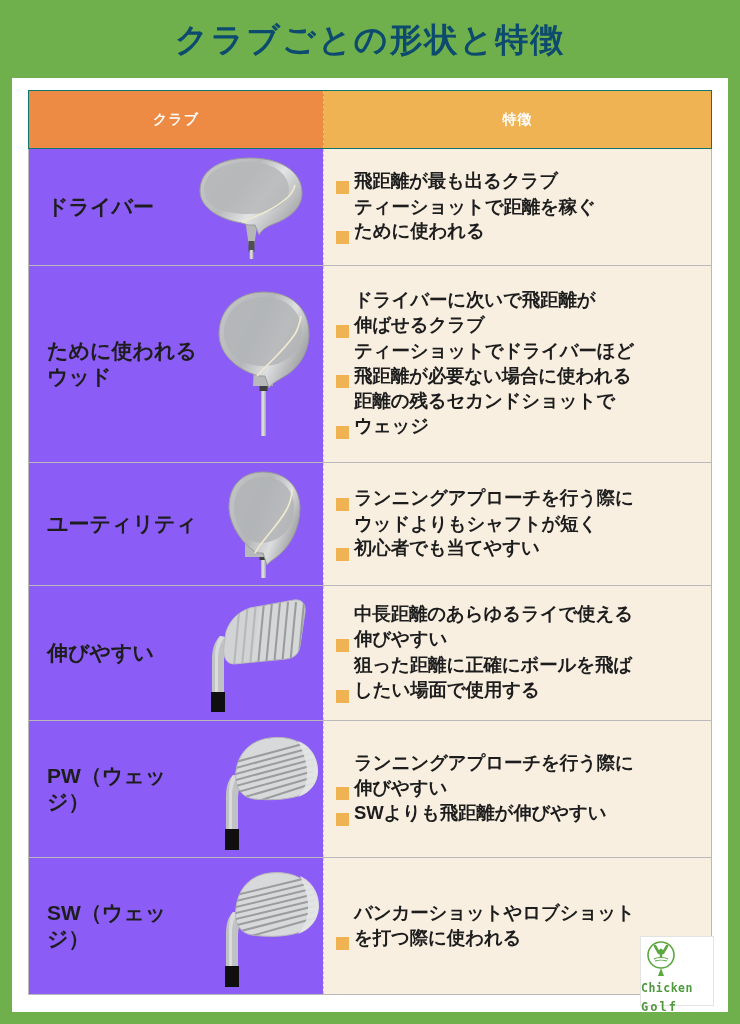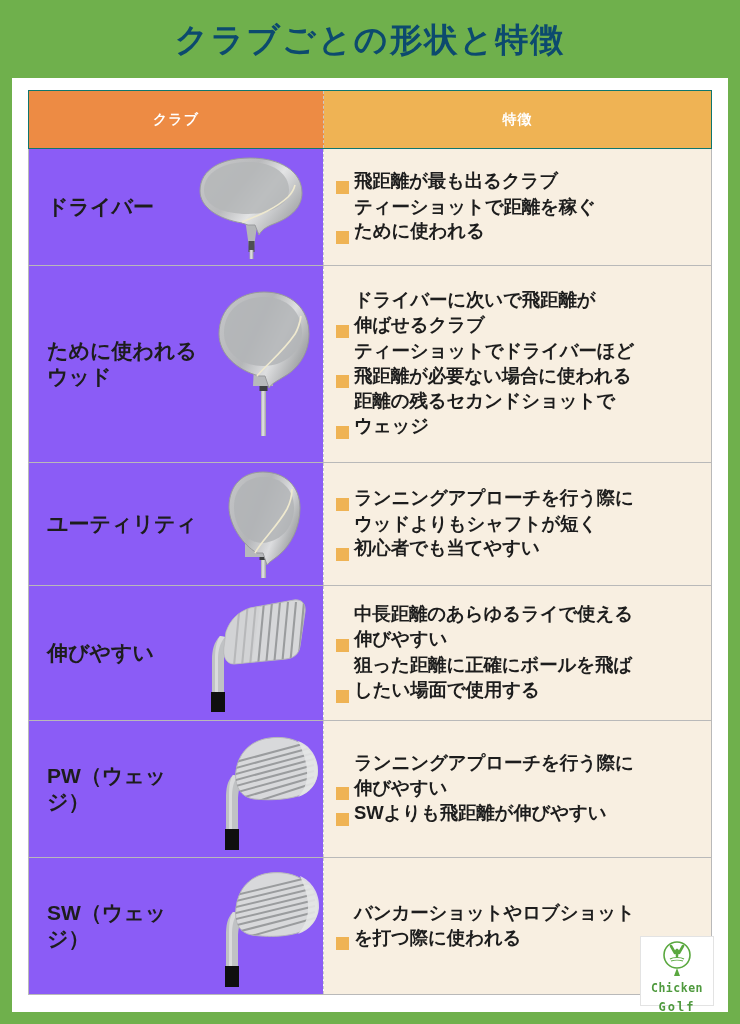--- a/index.html
+++ b/index.html
@@ -164,21 +164,20 @@
   .logo {
     position: absolute;
     right: 14px;
     bottom: 6px;
     width: 74px;
     height: 70px;
     background: #ffffff;
     border: 1px solid #e3e3e3;
     display: flex;
     flex-direction: column;
-    align-items: center;
     justify-content: flex-start;
     padding-top: 3px;
   }
 
   .logo .logo-word {
     font-family: "DejaVu Sans Mono", monospace;
     color: #4f9a3e;
     font-weight: bold;
     line-height: 1;
   }

